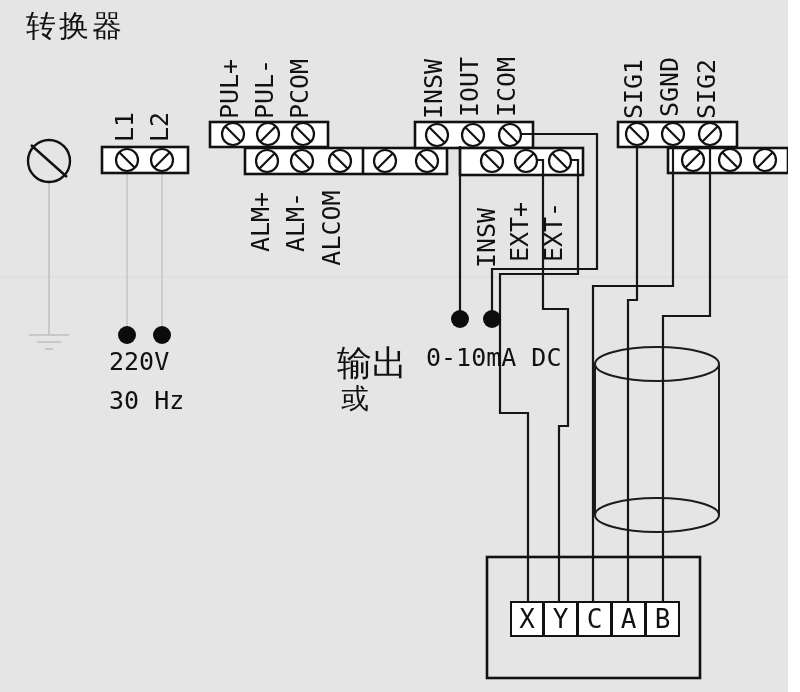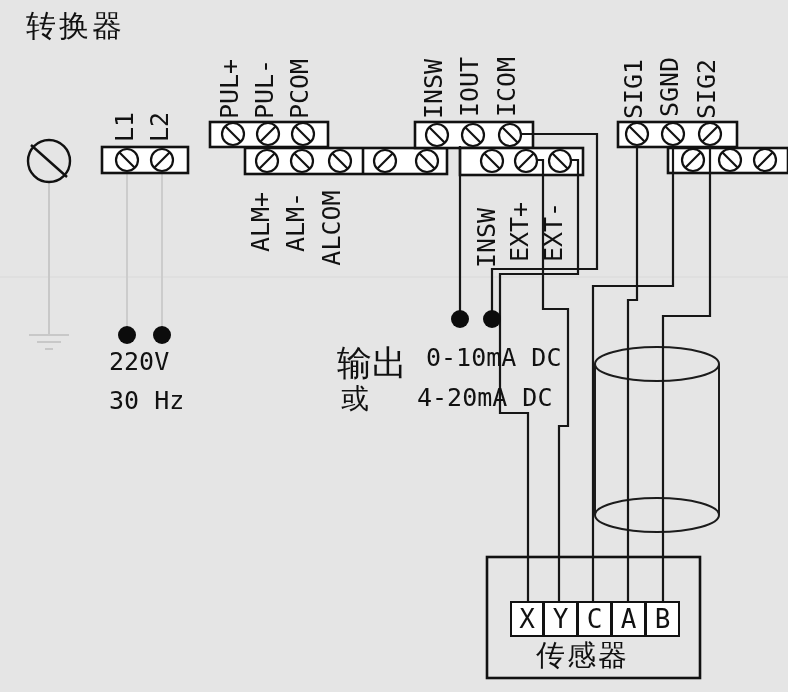--- a/index.html
+++ b/index.html
@@ -192,24 +192,22 @@
   <div class="vlabel" style="left:486px;top:238px;">INSW</div>
   <div class="vlabel" style="left:519px;top:232px;">EXT+</div>
   <div class="vlabel" style="left:553px;top:232px;">EXT-</div>
 
   <div class="txt mono" style="left:109px;top:347px;font-size:25px;">220V</div>
   <div class="txt mono" style="left:109px;top:386px;font-size:25px;">30 Hz</div>
 
   <div class="txt cjk" style="left:337px;top:340px;font-size:35px;">输出</div>
   <div class="txt mono" style="left:417px;top:343px;font-size:25px;margin-left:9px;">0-10mA DC</div>
   <div class="txt cjk" style="left:341px;top:380px;font-size:28px;">或</div>
-  <div class="txt mono" style="left:417px;top:383px;font-size:25px;">4-20mA DC</div>
 
   <div class="cell-row">
     <div class="cell">X</div>
     <div class="cell">Y</div>
     <div class="cell">C</div>
     <div class="cell">A</div>
     <div class="cell">B</div>
   </div>
-  <div class="txt cjk" id="sensor-name">传感器</div>
 
 </div>
 
 </body></html>

